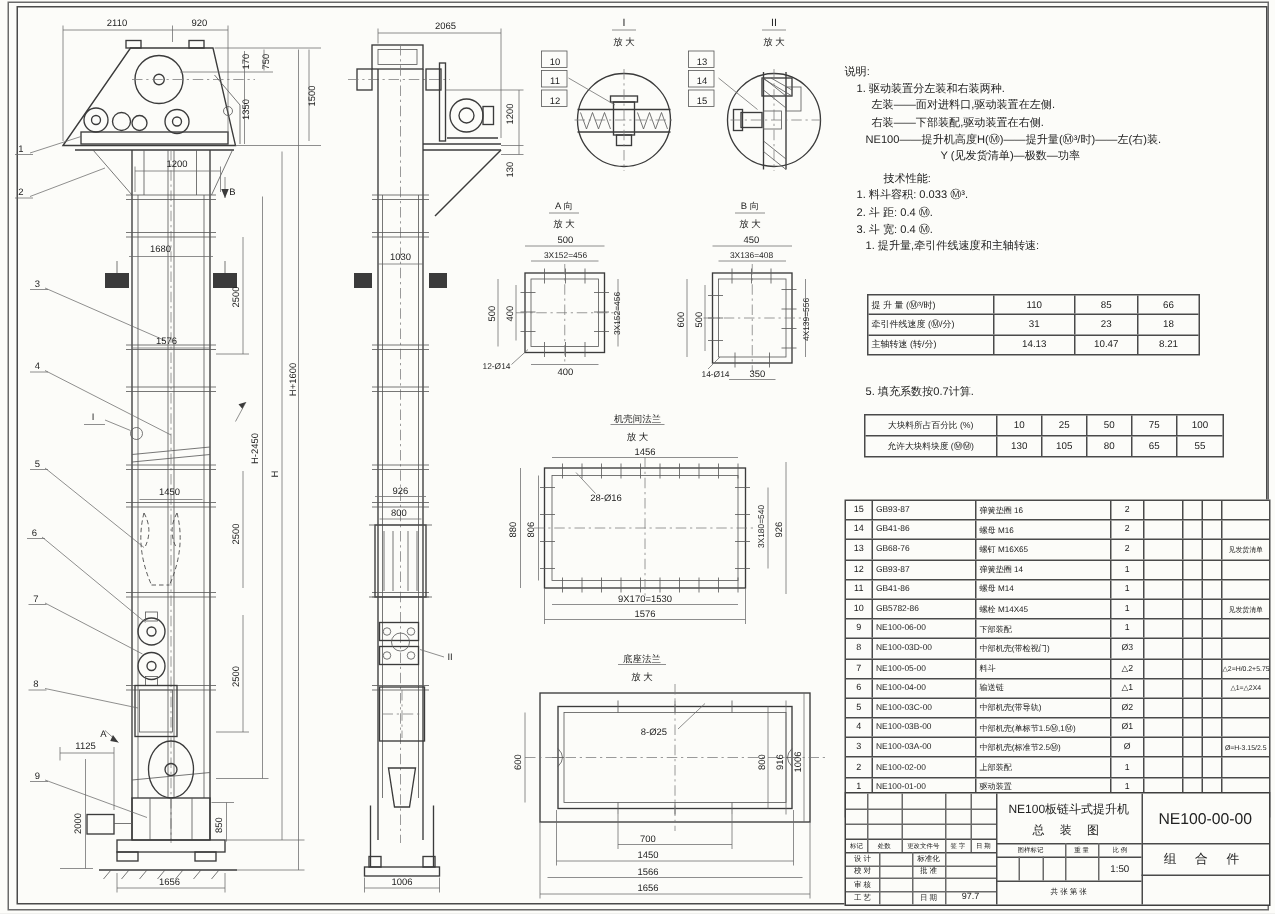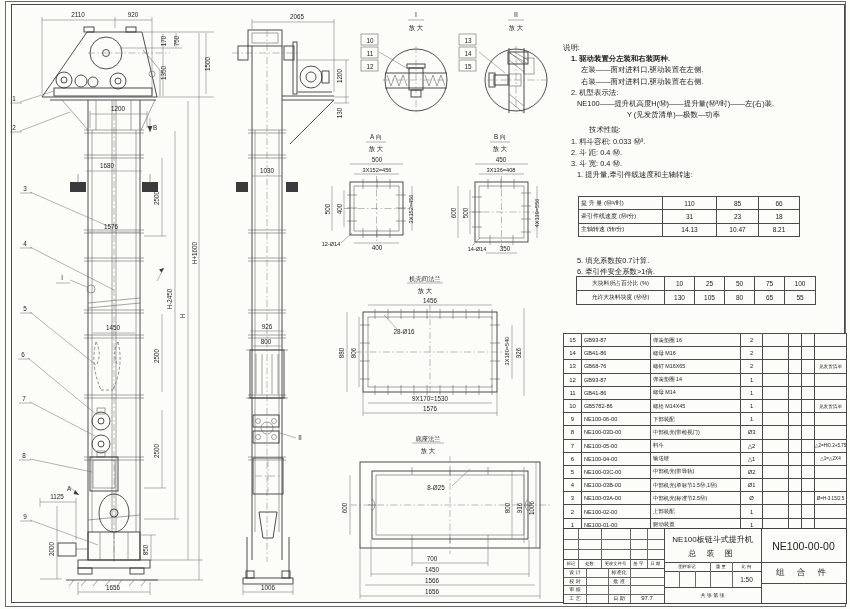--- a/index.html
+++ b/index.html
@@ -312,35 +312,33 @@
         <text x="534" y="508" text-anchor="middle" font-size="6.3" transform="rotate(-90 534 508)">1006</text>
         <text x="432" y="561" text-anchor="middle" font-size="6.3">700</text>
         <text x="432" y="572" text-anchor="middle" font-size="6.3">1450</text>
         <text x="432" y="583" text-anchor="middle" font-size="6.3">1566</text>
         <text x="432" y="594" text-anchor="middle" font-size="6.3">1656</text>
       </g>
   </svg>
 
   <div id="notes" class="notes" style="top:42px">
       <div style="">说明:</div>
-      <div style="margin-left: 8px; font-weight: bold;">1. 驱动装置分左装和右装两种.</div>
+      <div style="margin-left: 8px;">1. 驱动装置分左装和右装两种.</div>
       <div style="margin-left: 18px;">左装——面对进料口,驱动装置在左侧.</div>
-      <div style="margin-left: 18px;">右装——面对进料口,驱动装置在右侧.</div>
-      <div style="margin-left: 8px;">2. 机型表示法:</div>
+      <div style="margin-left: 18px;">右装——下部装配,驱动装置在右侧.</div>
       <div style="margin-left: 14px;">NE100——提升机高度H(Ⓜ)——提升量(Ⓜ³/时)——左(右)装.</div>
       <div style="margin-left: 64px;">Y (见发货清单)—极数—功率</div>
       <div style="margin-left: 26px; margin-top: 4px;">技术性能:</div>
       <div style="margin-left: 8px;">1. 料斗容积: 0.033 Ⓜ³.</div>
       <div style="margin-left: 8px;">2. 斗  距: 0.4 Ⓜ.</div>
       <div style="margin-left: 8px;">3. 斗  宽: 0.4 Ⓜ.</div>
       <div style="margin-left: 14px;">1. 提升量,牵引件线速度和主轴转速:</div>
     </div>
   <div id="notes2" class="notes" style="top:255px">
       <div style="margin-left: 14px;">5. 填充系数按0.7计算.</div>
-      <div style="margin-left: 14px;">6. 牵引件安全系数&gt;1倍.</div>
     </div>
 
   <div id="spec1" class="grid" style="left:578px;top:196px;width:220px">
       <div class="grow" style="height: 12.3px;">
         <div class="gcell left" style="flex: 0 0 84px; font-size: 6px;">提 升 量  (Ⓜ³/时)</div>
         <div class="gcell" style="flex: 0 0 54px; font-size: 6.5px;">110</div>
         <div class="gcell" style="flex: 0 0 42px; font-size: 6.5px;">85</div>
         <div class="gcell" style="flex: 0 0 40px; font-size: 6.5px;">66</div>
       </div>
       <div class="grow" style="height: 12.3px;">

